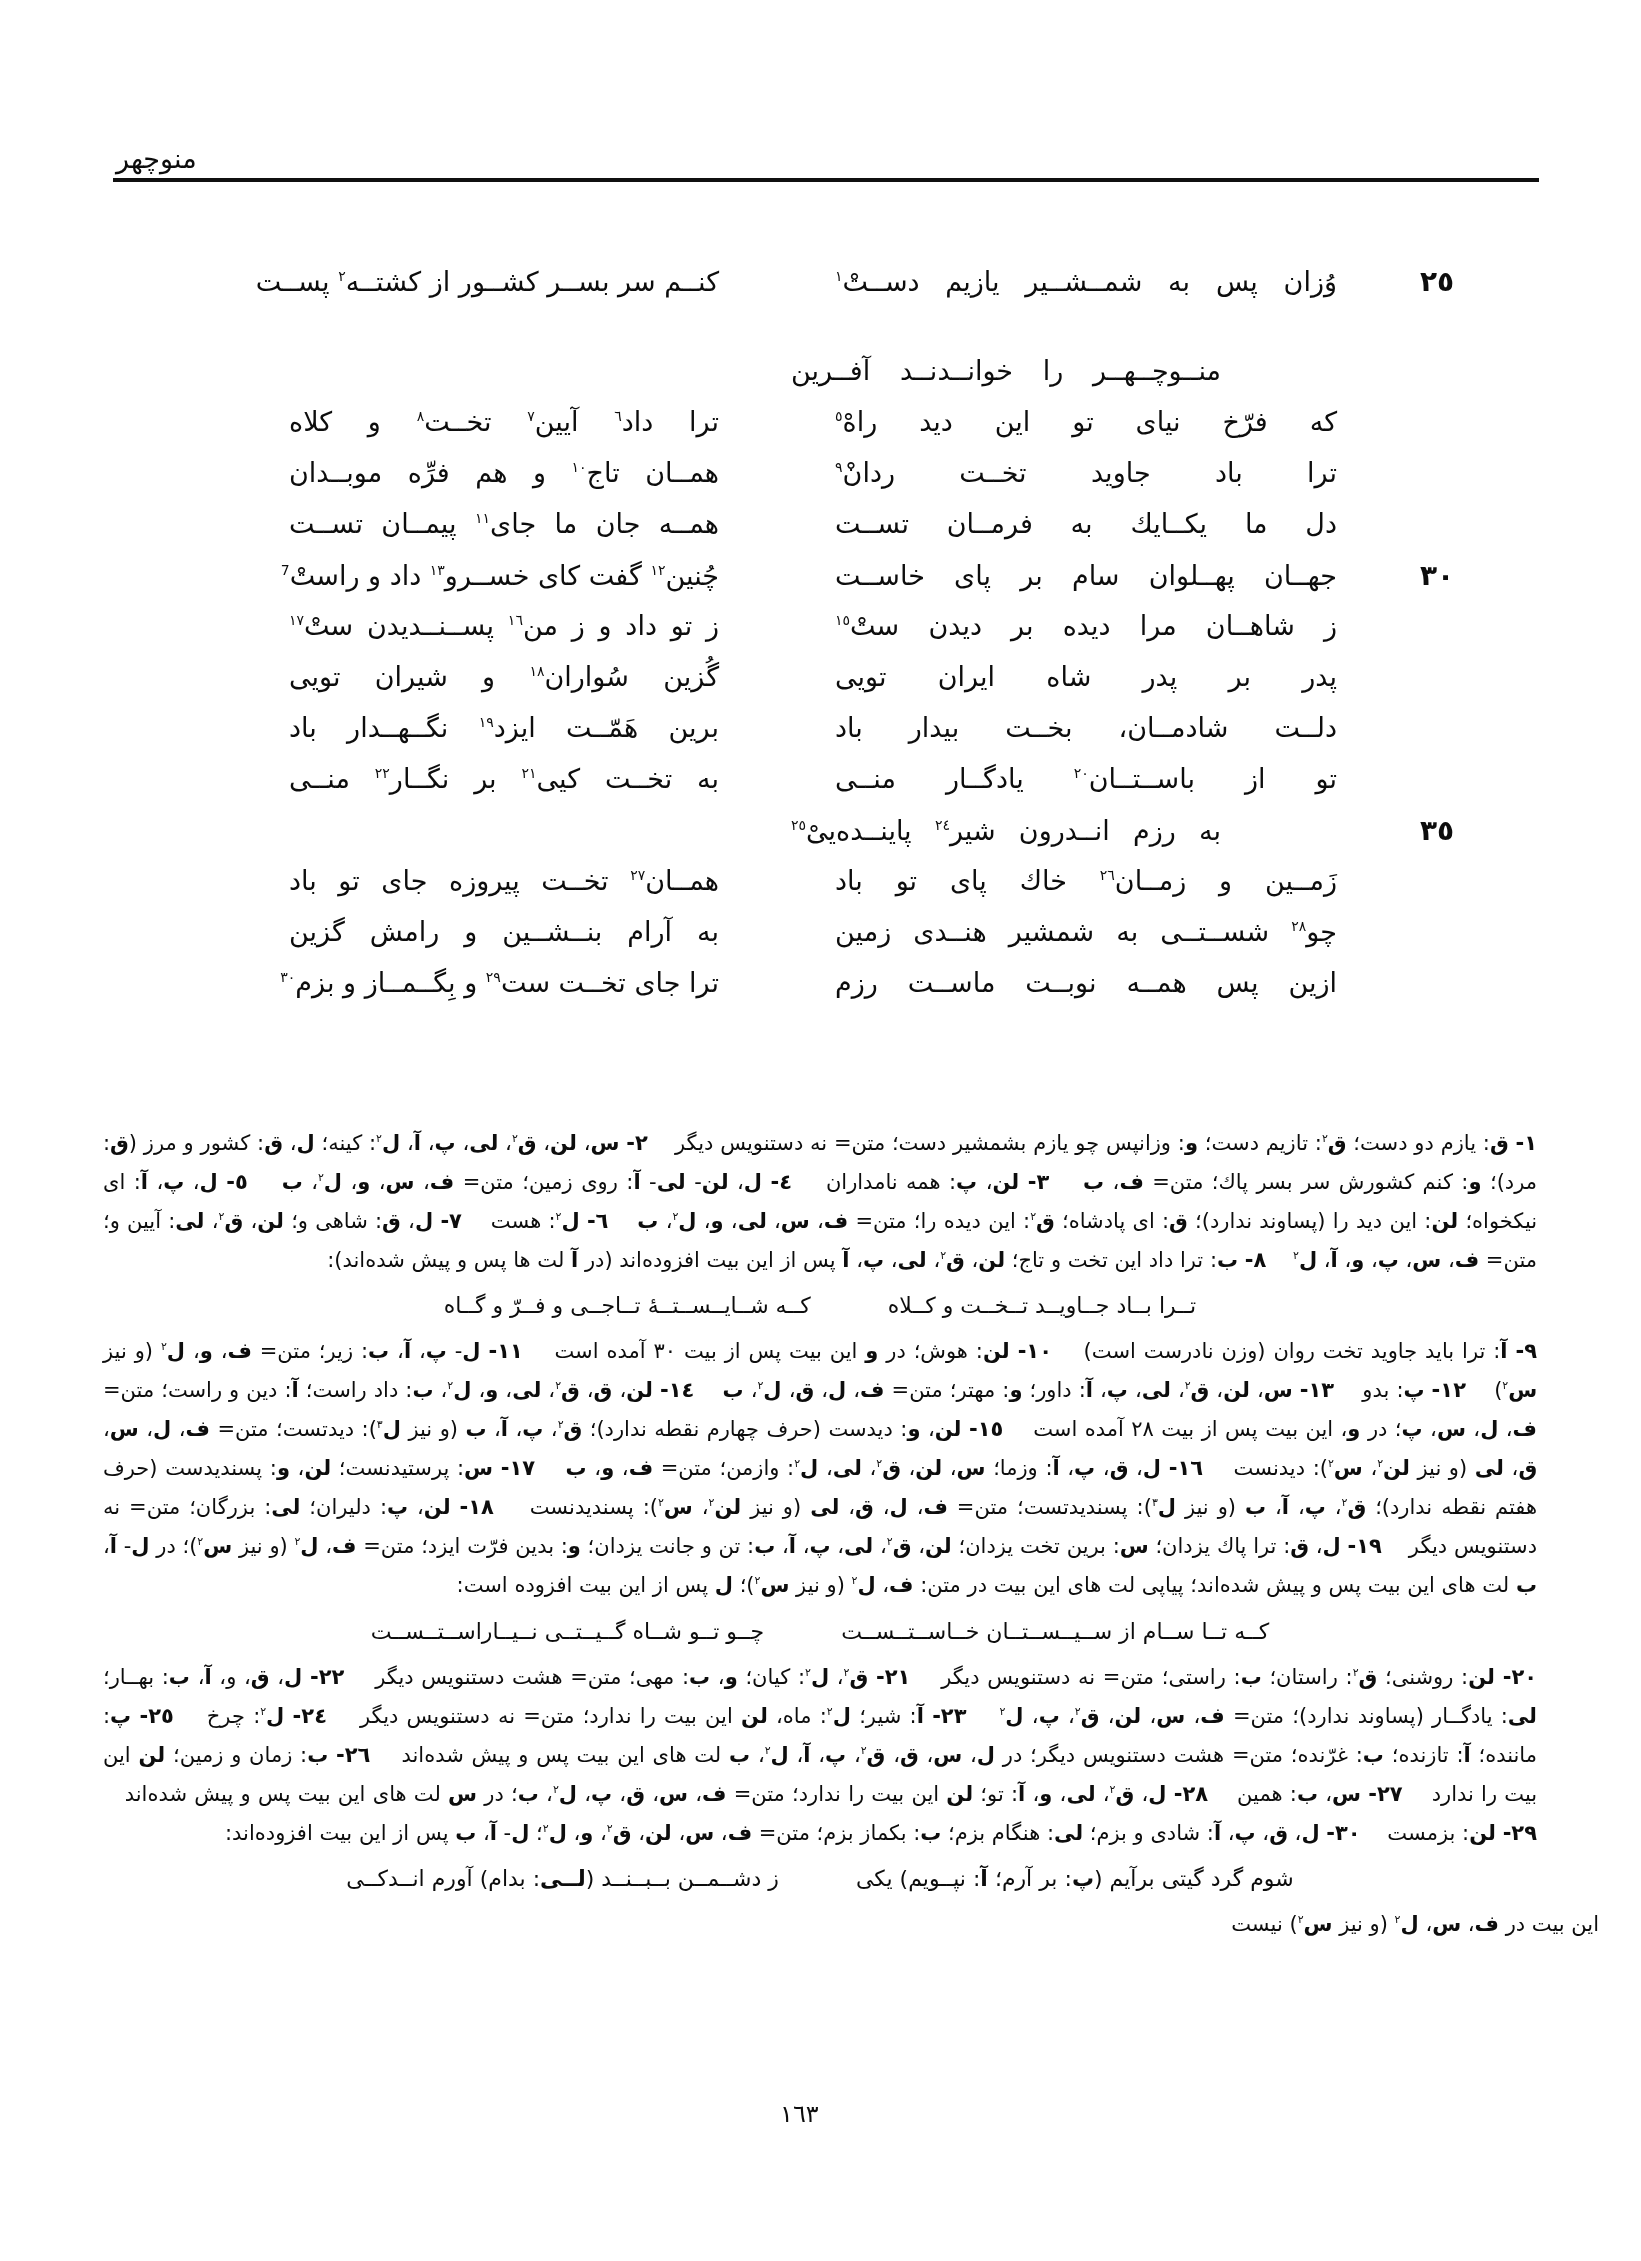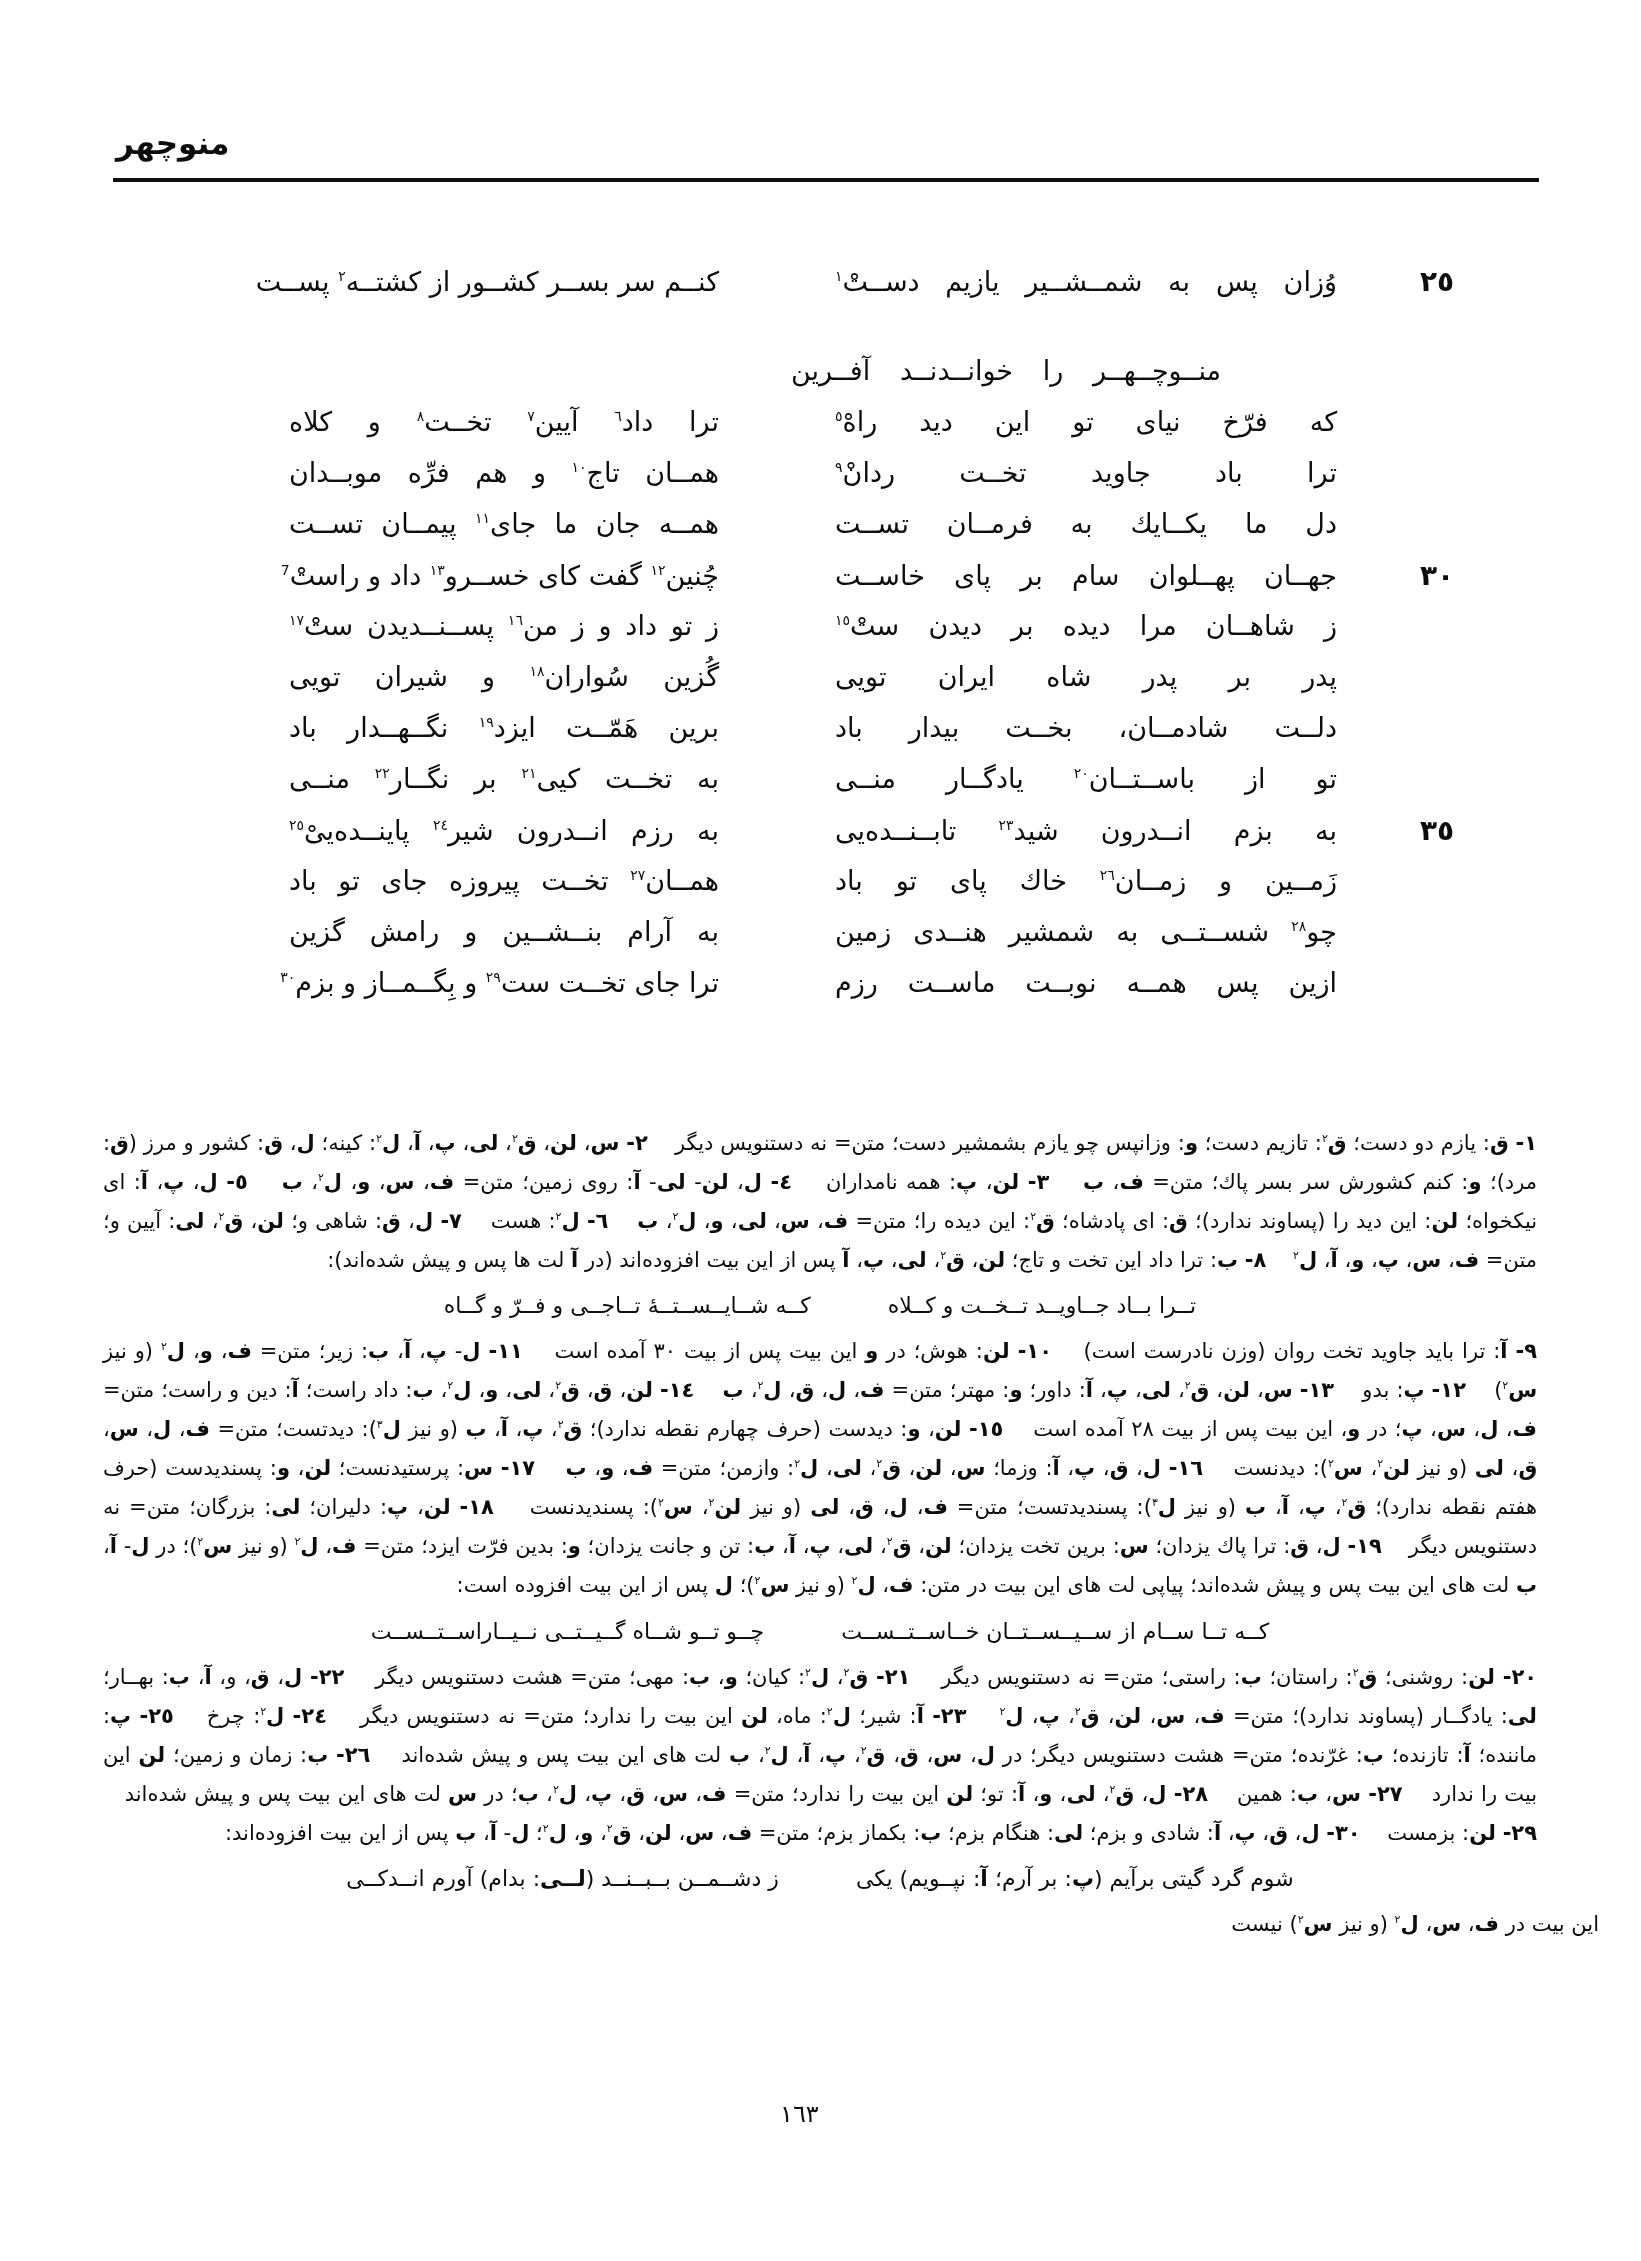--- a/index.html
+++ b/index.html
@@ -2,21 +2,21 @@
 <html lang="fa" dir="rtl" style="font-size:11.2px"><head>
 <meta charset="utf-8">
 <style>
   html,body{margin:0;padding:0;background:#e8e8e8;}
   .page{
     position:relative;width:1642px;height:2261px;background:#ffffff;
     font-family:"DejaVu Sans",sans-serif;color:#0d0d0d;direction:rtl;overflow:hidden;
   }
   
   .running-head{
-    position:absolute;top:125px;left:117px;font-size:31px;font-weight:bold;
+    position:absolute;top:143px;left:117px;font-size:27px;font-weight:normal;
     letter-spacing:0;direction:rtl;
   }
   .head-rule{position:absolute;top:178px;left:114px;width:1426px;height:3.5px;background:#101010;}
   
   .poem{position:absolute;top:265px;right:104px;width:1223px;direction:rtl;}
   .verse{display:flex;direction:rtl;align-items:baseline;height:51px;font-size:27px;}
   .verse.first{margin-bottom:39px;}
   .vnum{flex:0 0 200px;text-align:center;font-size:28px;font-weight:bold;}
   .hemi{display:block;text-align:justify;text-align-last:justify;white-space:nowrap;}
   .hemi.right{flex:0 0 502px;}
@@ -91,21 +91,20 @@
         <span class="hemi right">دلــت شادمــان، بخــت بیدار باد</span>
         <span class="hemi left">برین هَمّــت ایزد<sup>١٩</sup> نگــهــدار باد</span>
       </div>
       <div class="verse">
         <span class="vnum"></span>
         <span class="hemi right">تو از باســتــان<sup>٢٠</sup> یادگــار منــی</span>
         <span class="hemi left">به تخــت کیی<sup>٢١</sup> بر نگــار<sup>٢٢</sup> منــی</span>
       </div>
       <div class="verse">
         <span class="vnum">٣٥</span>
-        <span class="hemi right">به بزم انــدرون شید<sup>٢٣</sup> تابــنــده‌یی</span>
         <span class="hemi left">به رزم انــدرون شیر<sup>٢٤</sup> پاینــده‌ییْ<sup>٢٥</sup></span>
       </div>
       <div class="verse">
         <span class="vnum"></span>
         <span class="hemi right">زَمــین و زمــان<sup>٢٦</sup> خاك پای تو باد</span>
         <span class="hemi left">همــان<sup>٢٧</sup> تخــت پیروزه جای تو باد</span>
       </div>
       <div class="verse">
         <span class="vnum"></span>
         <span class="hemi right">چو<sup>٢٨</sup> شســتــی به شمشیر هنــدی زمین</span>

